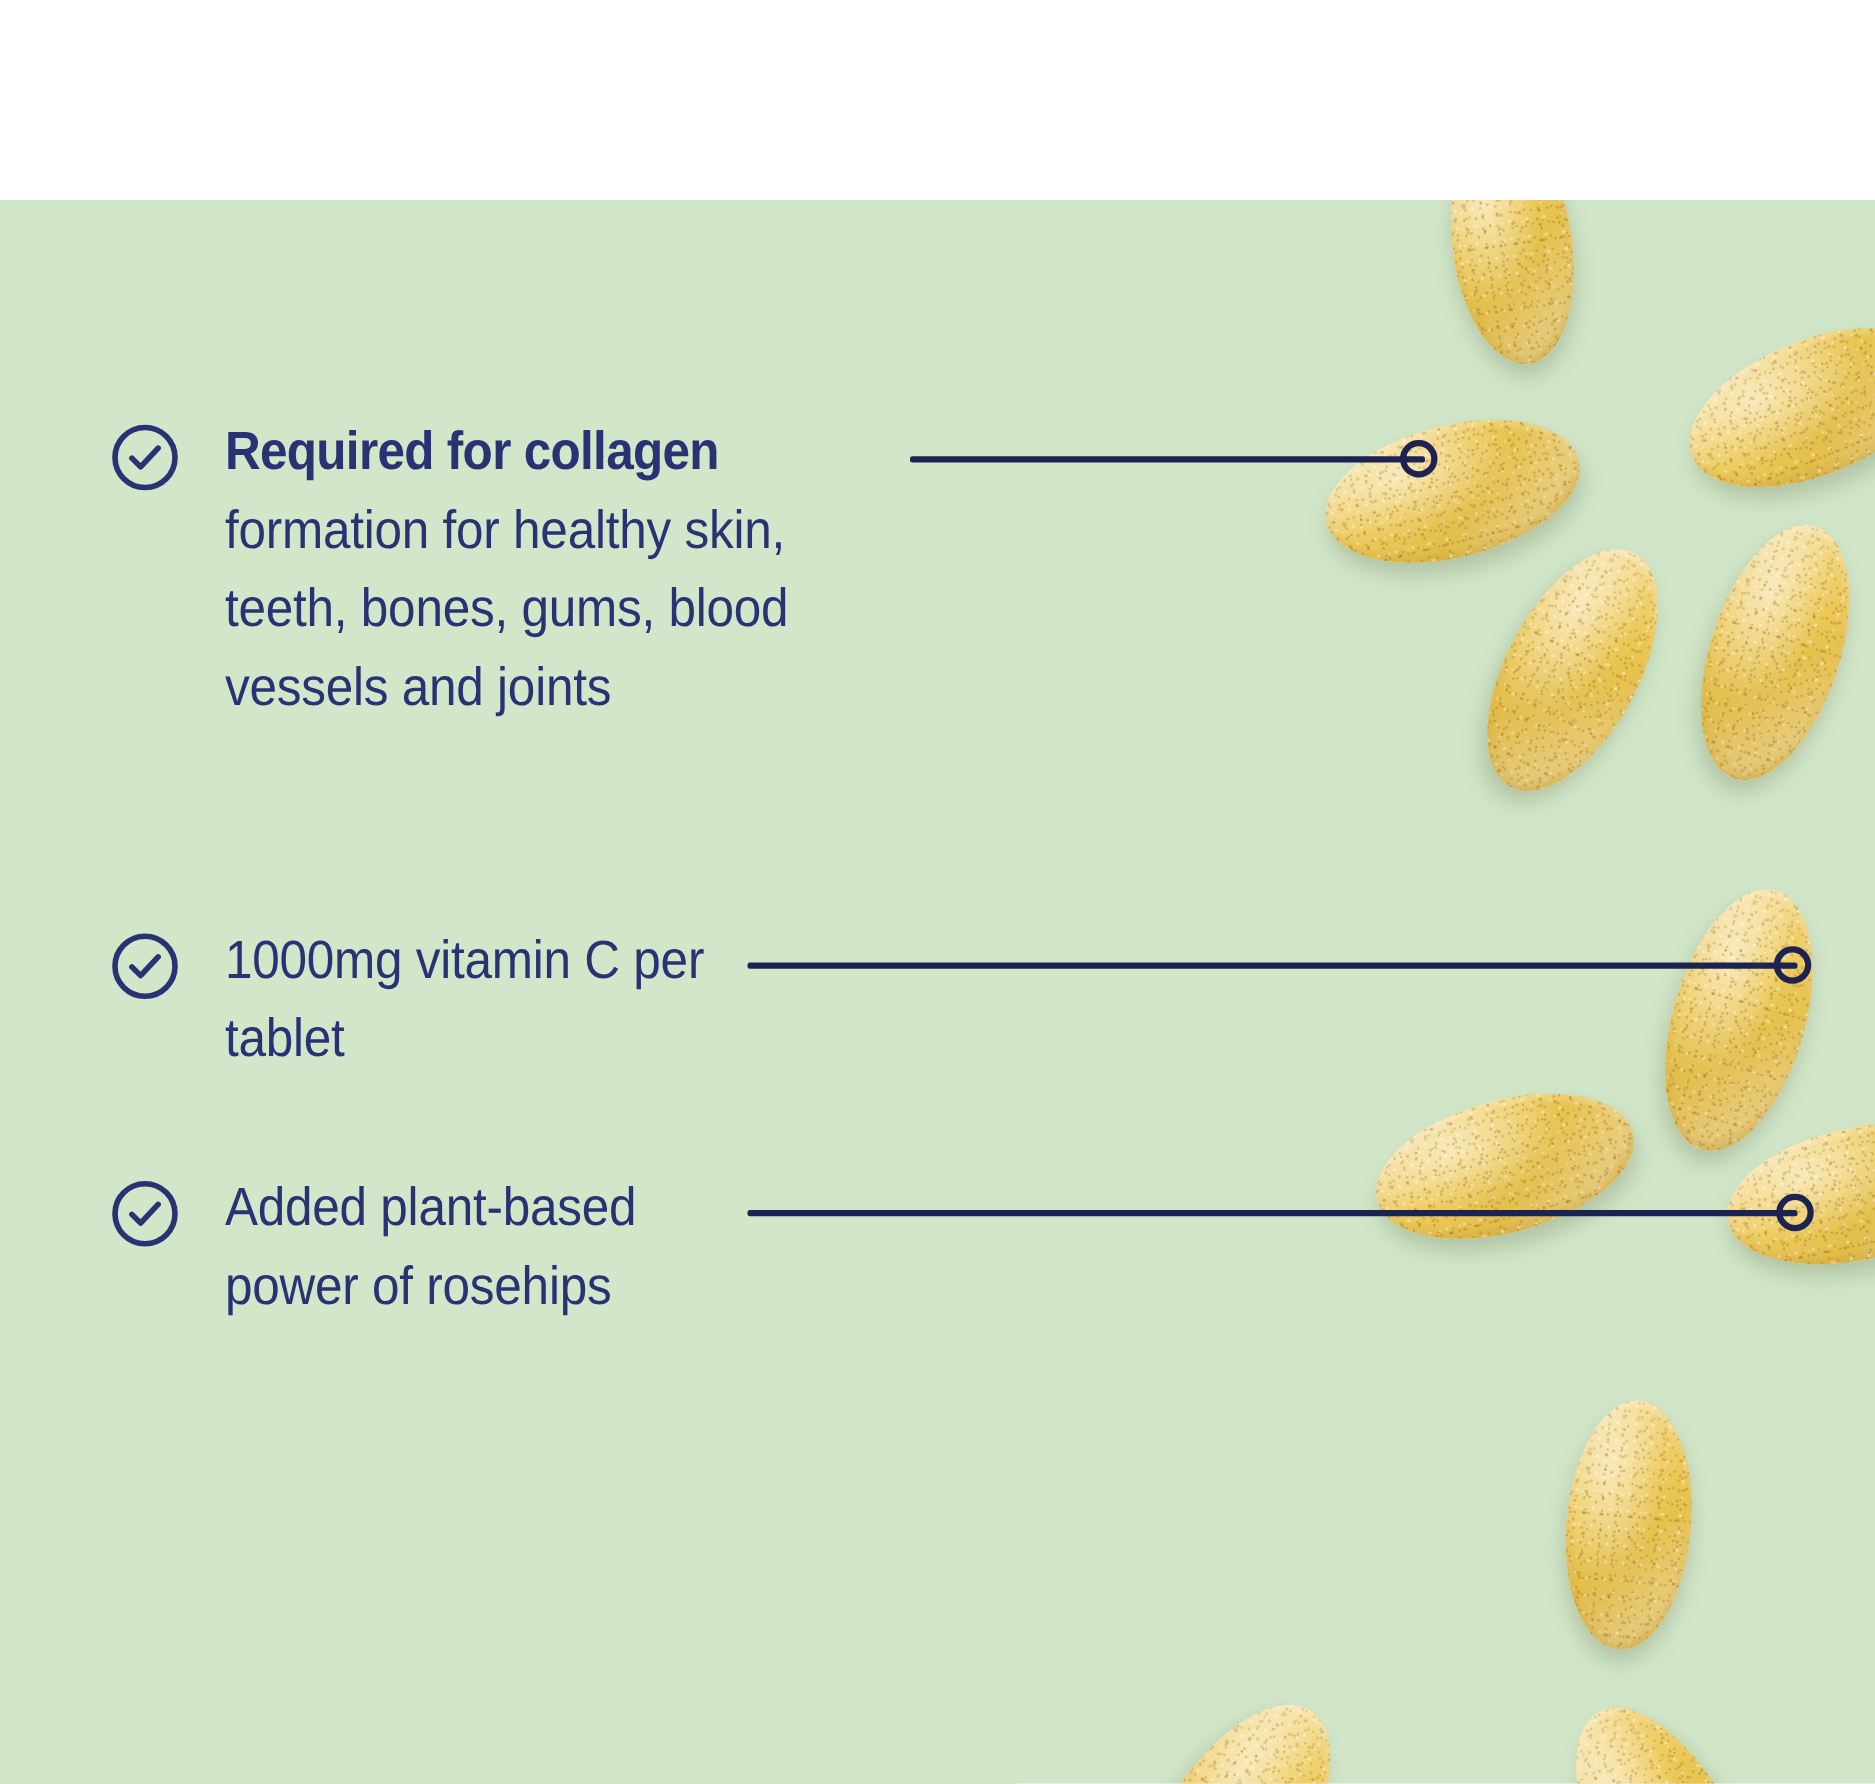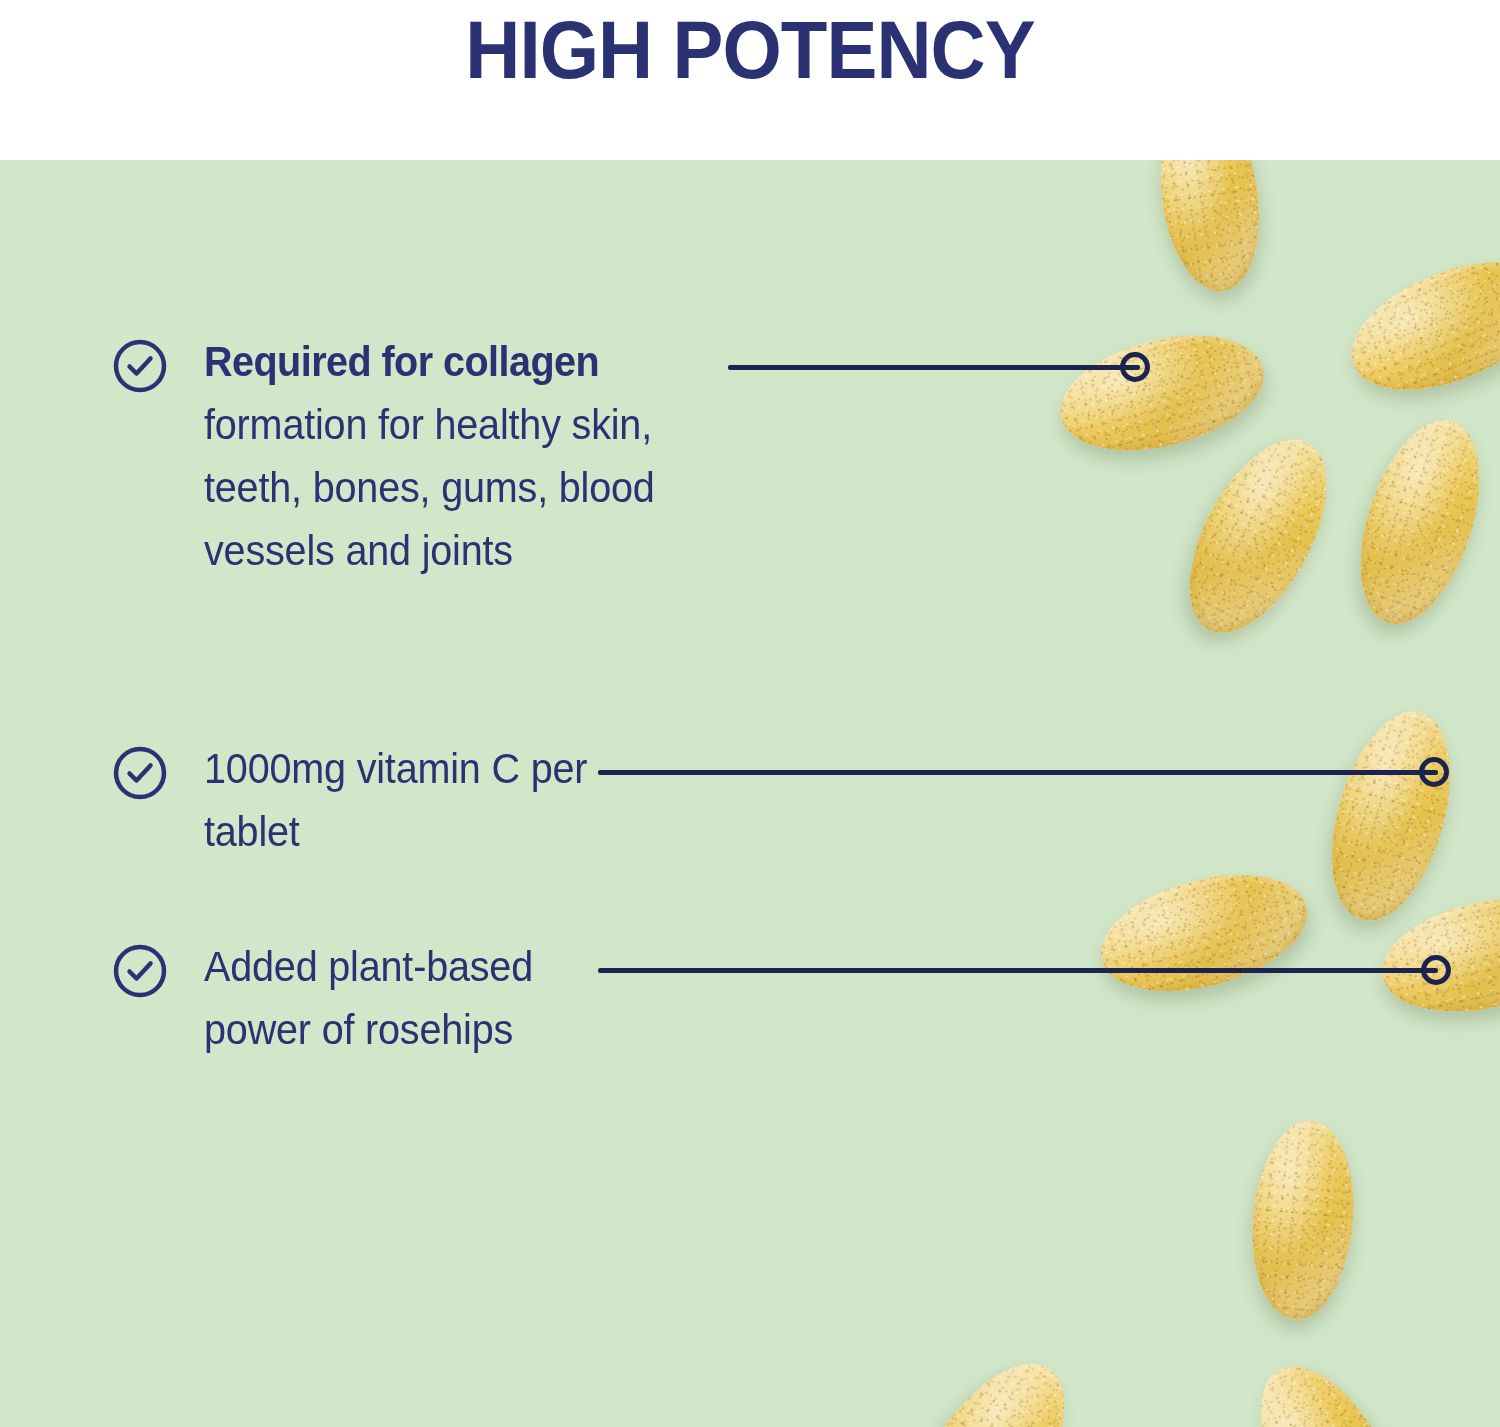--- a/index.html
+++ b/index.html
@@ -79,21 +79,21 @@
     content:"";
     position:absolute; inset:0;
     border-radius:inherit;
     background:linear-gradient(155deg, rgba(255,255,255,0.30) 0%, rgba(255,255,255,0) 40%, rgba(150,110,25,0.18) 100%);
   }
 
   
   #bullet-list {
     position:absolute;
     left:0; top:0;
-    width:760px; height:1267px;margin-left:24px;
+    width:760px; height:1267px;
   }
   .bullet {
     position:absolute;
     left:88px;
     width:660px;
   }
   .check-icon {
     position:absolute;
     left:0; top:0;
     width:56px; height:56px;
@@ -126,23 +126,20 @@
     border:5px solid #1d2350;
     border-radius:50%;
     background:transparent;
   }
 </style>
 </head>
 <body>
 
 <div id="stage">
 
-  <div id="header-band">
-    <div id="page-title">HIGH POTENCY</div>
-  </div>
 
   <div id="green-panel">
 
     <div class="tablet" style="left:1162px; top:-58px; width:96px; height:190px; transform:rotate(-8deg);"></div>
 
     <div class="tablet" style="left:1058px; top:180px; width:208px; height:106px; transform:rotate(-14deg);"></div>
 
     <div class="tablet" style="left:1346px; top:112px; width:210px; height:108px; transform:rotate(-22deg);"></div>
 
     <div class="tablet" style="left:1205px; top:270px; width:106px; height:212px; transform:rotate(28deg);"></div>

